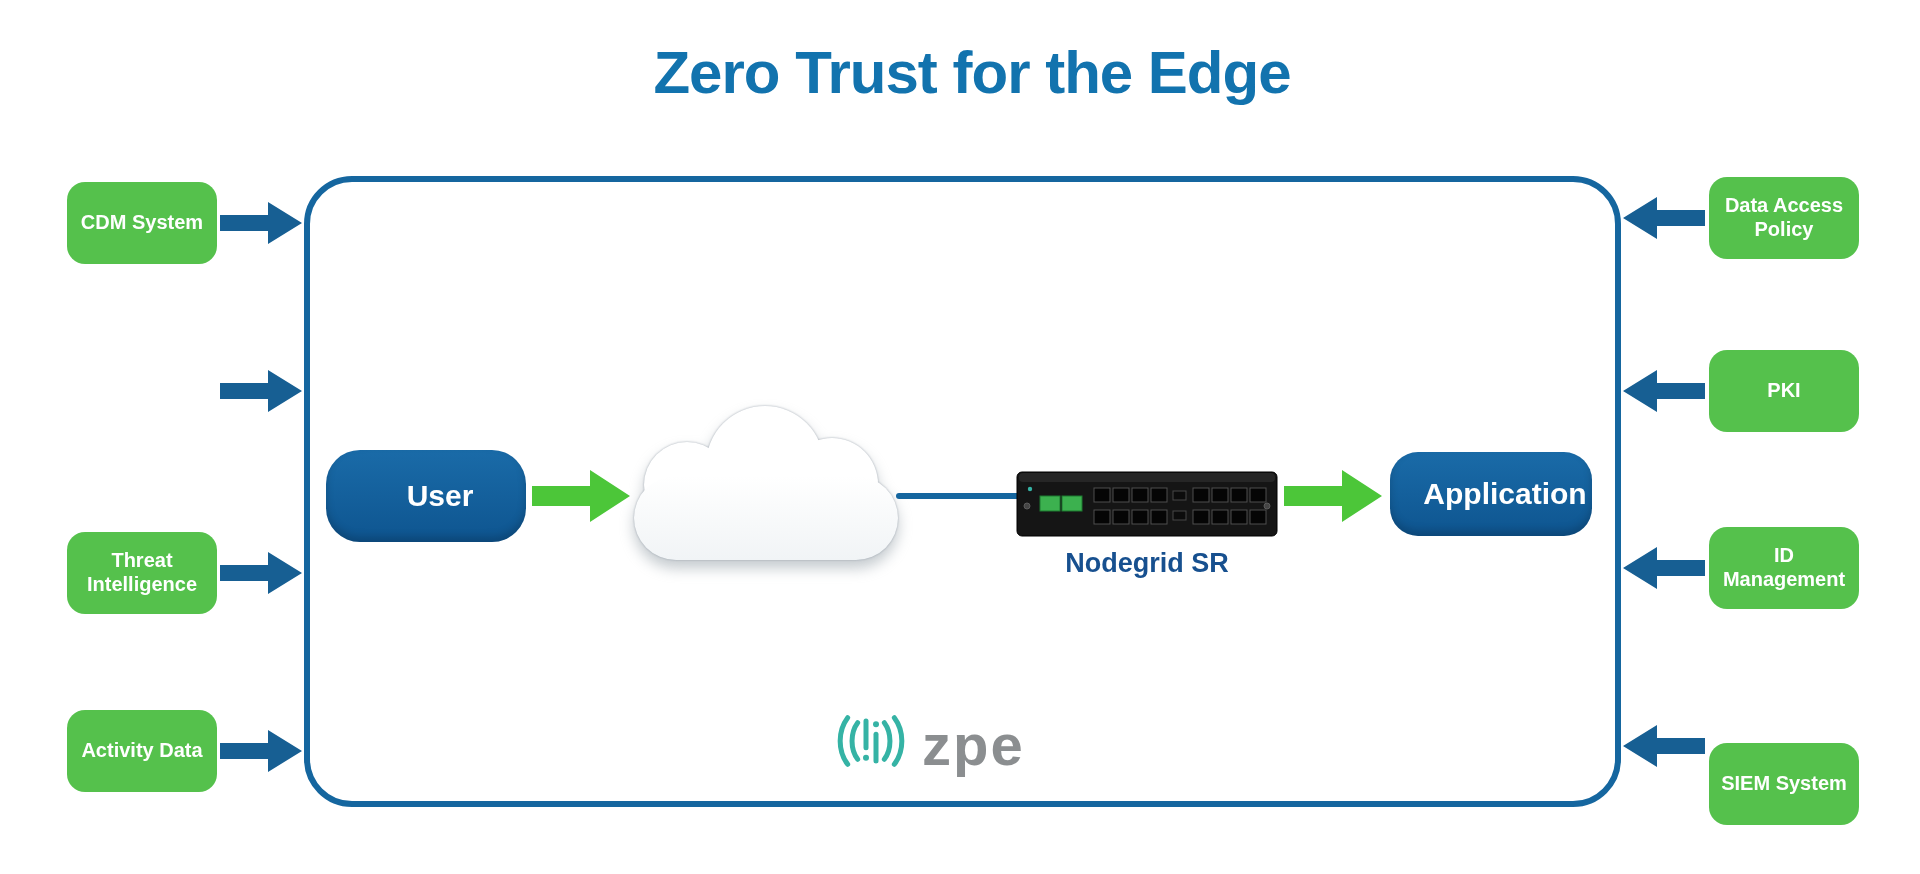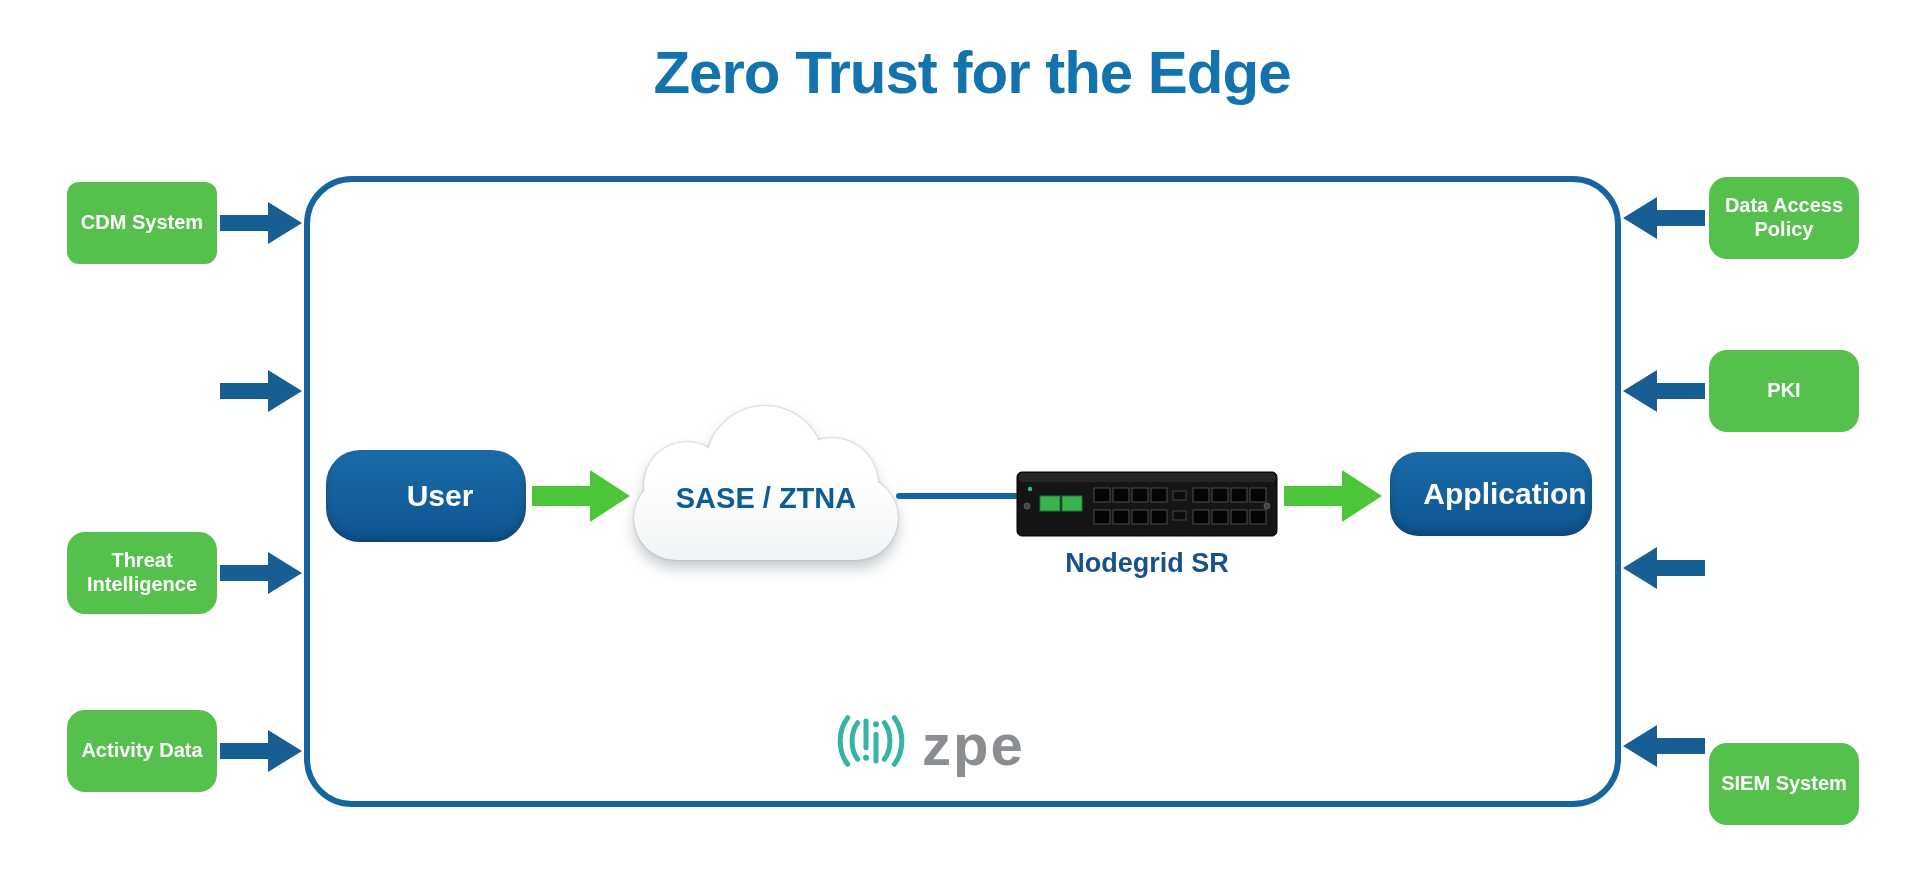--- a/index.html
+++ b/index.html
@@ -128,21 +128,21 @@
 </style>
 </head>
 <body>
 
 <div class="canvas">
 
   <h1 class="title">Zero Trust for the Edge</h1>
 
   <div class="main-box"></div>
 
-  <div class="side-box" style="left:67px; top:182px;border-radius:12px;">
+  <div class="side-box" style="left:67px; top:182px;">
     <span>CDM System</span>
   </div>
   <svg class="arrow" style="left:220px; top:201px;" width="82" height="44" viewBox="0 0 82 44">
     <path d="M0 14 H48 V1 L82 22 L48 43 V30 H0 Z" fill="var(--arrow-blue, #175f93)"></path>
   </svg>
 
   <svg class="arrow" style="left:220px; top:369px;" width="82" height="44" viewBox="0 0 82 44">
     <path d="M0 14 H48 V1 L82 22 L48 43 V30 H0 Z" fill="var(--arrow-blue, #175f93)"></path>
   </svg>
 
@@ -167,20 +167,23 @@
     <path d="M82 14 H34 V1 L0 22 L34 43 V30 H82 Z" fill="var(--arrow-blue, #175f93)"></path>
   </svg>
 
   <div class="side-box" style="left:1709px; top:350px;">
     <span>PKI</span>
   </div>
   <svg class="arrow" style="left:1623px; top:369px;" width="82" height="44" viewBox="0 0 82 44">
     <path d="M82 14 H34 V1 L0 22 L34 43 V30 H82 Z" fill="var(--arrow-blue, #175f93)"></path>
   </svg>
 
+  <div class="side-box" style="left:1709px; top:527px;">
+    <span>ID Management</span>
+  </div>
   <svg class="arrow" style="left:1623px; top:546px;" width="82" height="44" viewBox="0 0 82 44">
     <path d="M82 14 H34 V1 L0 22 L34 43 V30 H82 Z" fill="var(--arrow-blue, #175f93)"></path>
   </svg>
 
   <div class="side-box" style="left:1709px; top:705px;margin-top:38px;">
     <span>SIEM System</span>
   </div>
   <svg class="arrow" style="left:1623px; top:724px;" width="82" height="44" viewBox="0 0 82 44">
     <path d="M82 14 H34 V1 L0 22 L34 43 V30 H82 Z" fill="var(--arrow-blue, #175f93)"></path>
   </svg>
@@ -191,21 +194,20 @@
 
   <svg class="arrow" style="left:532px; top:468px;" width="98" height="56" viewBox="0 0 98 56">
     <path d="M0 18 H58 V2 L98 28 L58 54 V38 H0 Z" fill="var(--flow-green, #4cc639)"></path>
   </svg>
 
   <div class="cloud">
     <div class="puff puff-a"></div>
     <div class="puff puff-b"></div>
     <div class="puff puff-c"></div>
     <div class="base"></div>
-    <div class="cloud-label">SASE / ZTNA</div>
   </div>
 
   <div class="connector"></div>
 
   <svg class="device" width="262" height="76" viewBox="0 0 262 76">
     <rect x="1" y="6" width="260" height="64" rx="5" fill="#151515" stroke="#000000"></rect>
     <rect x="3" y="7" width="256" height="9" rx="4" fill="#262626"></rect>
     <circle cx="11" cy="40" r="3" fill="#454545" stroke="#5c5c5c" stroke-width="1"></circle>
     <circle cx="251" cy="40" r="3" fill="#454545" stroke="#5c5c5c" stroke-width="1"></circle>
     <circle cx="14" cy="23" r="2.2" fill="var(--logo-teal, #35b3a5)"></circle>

